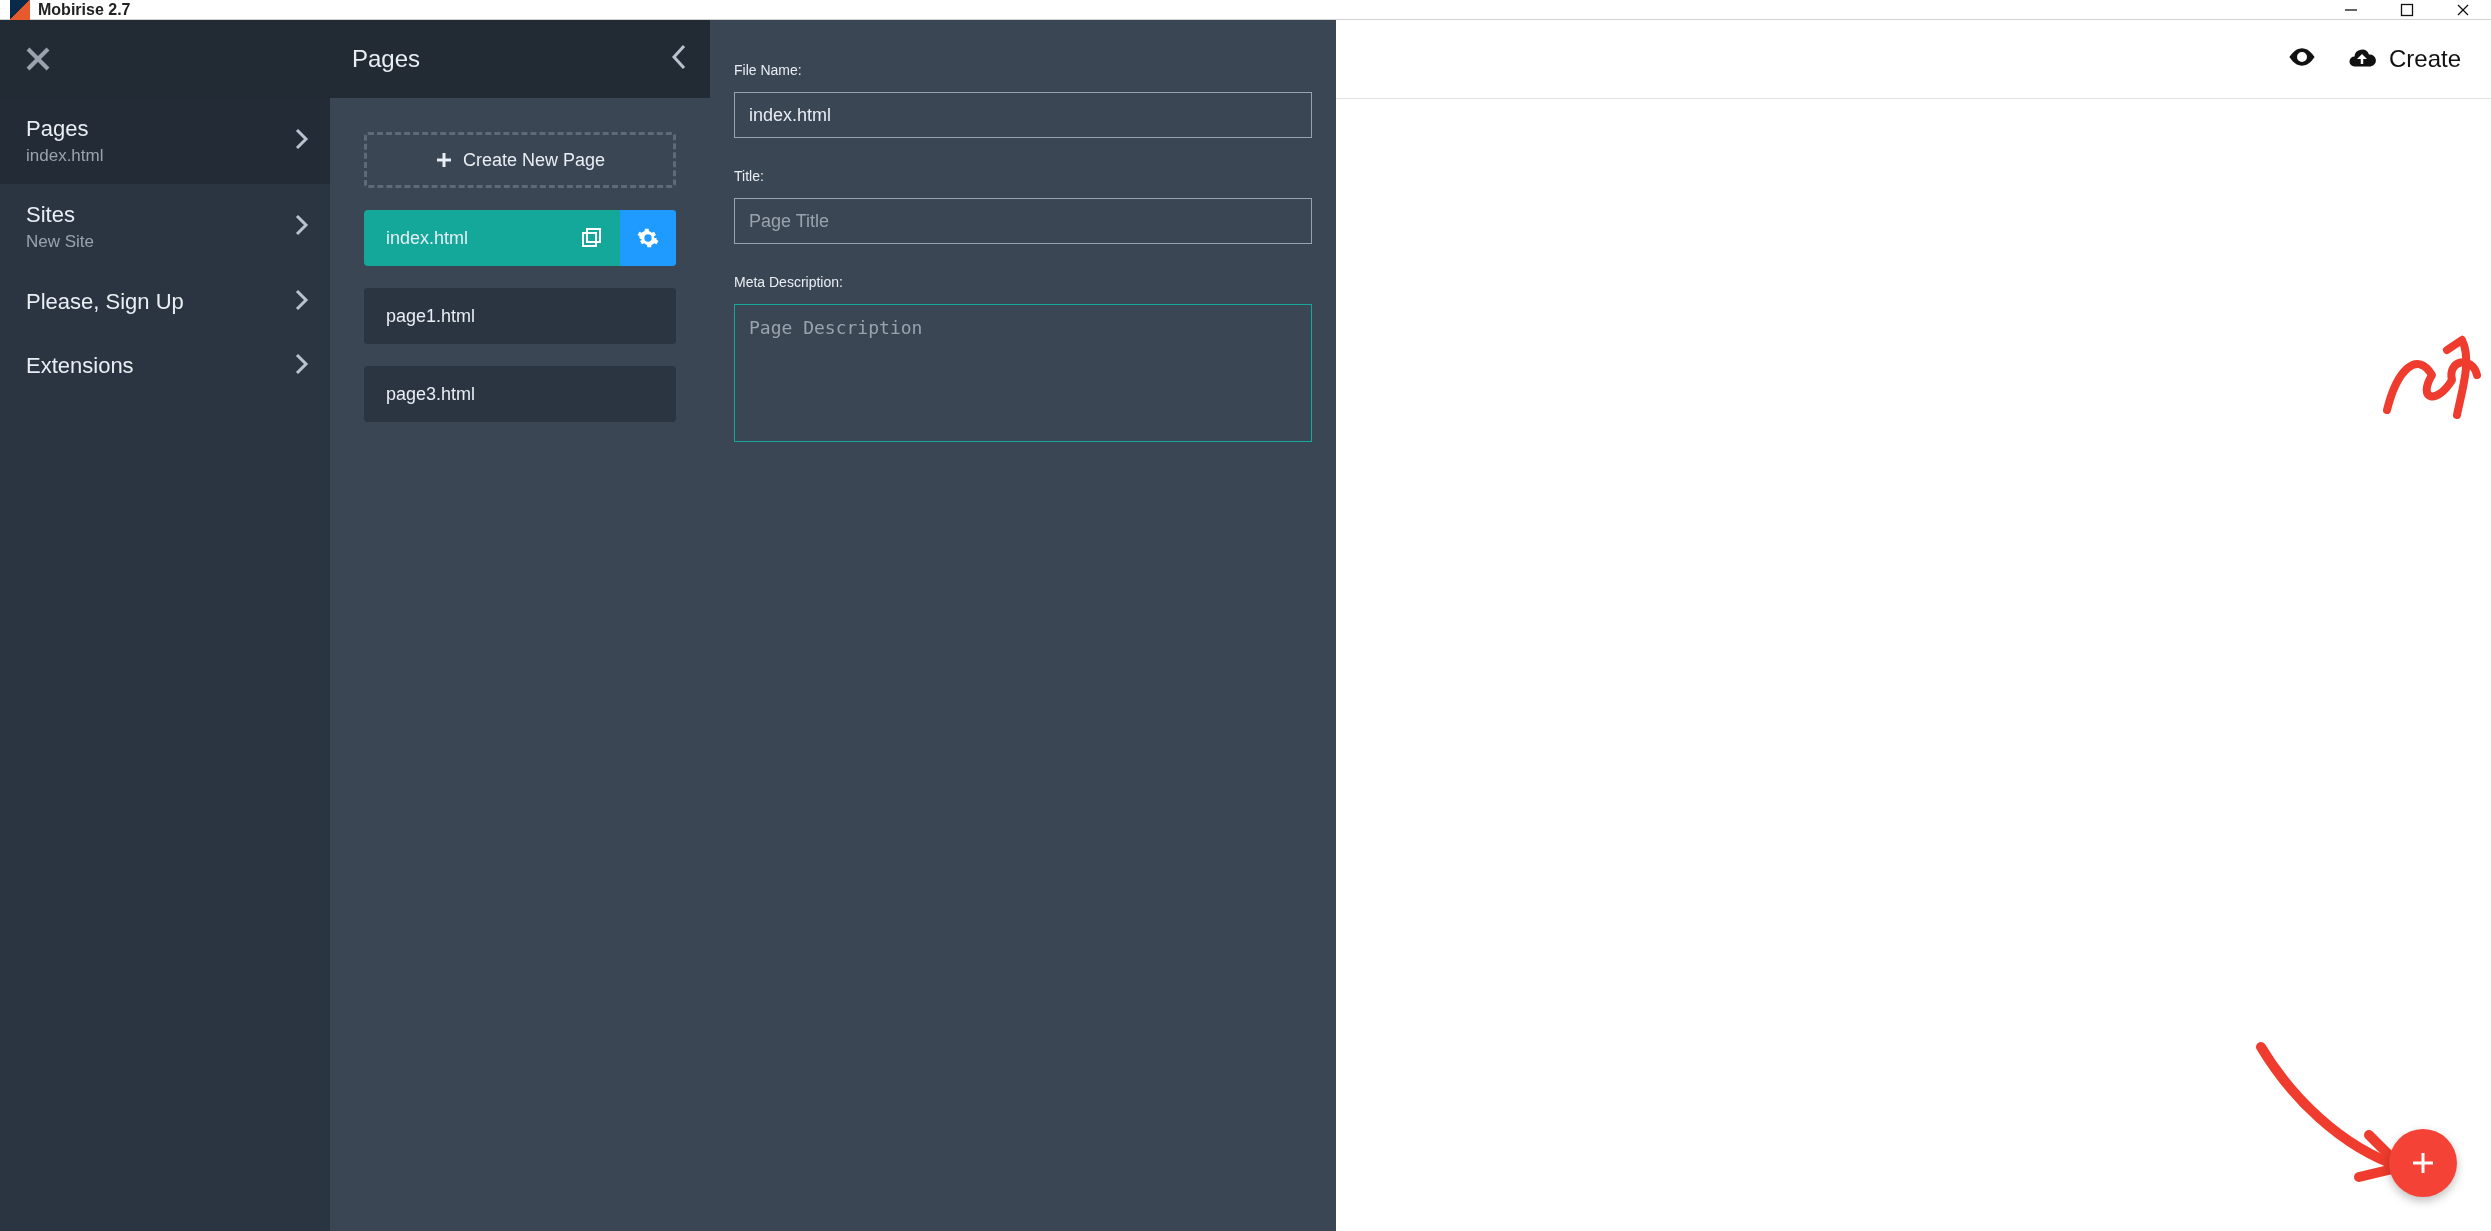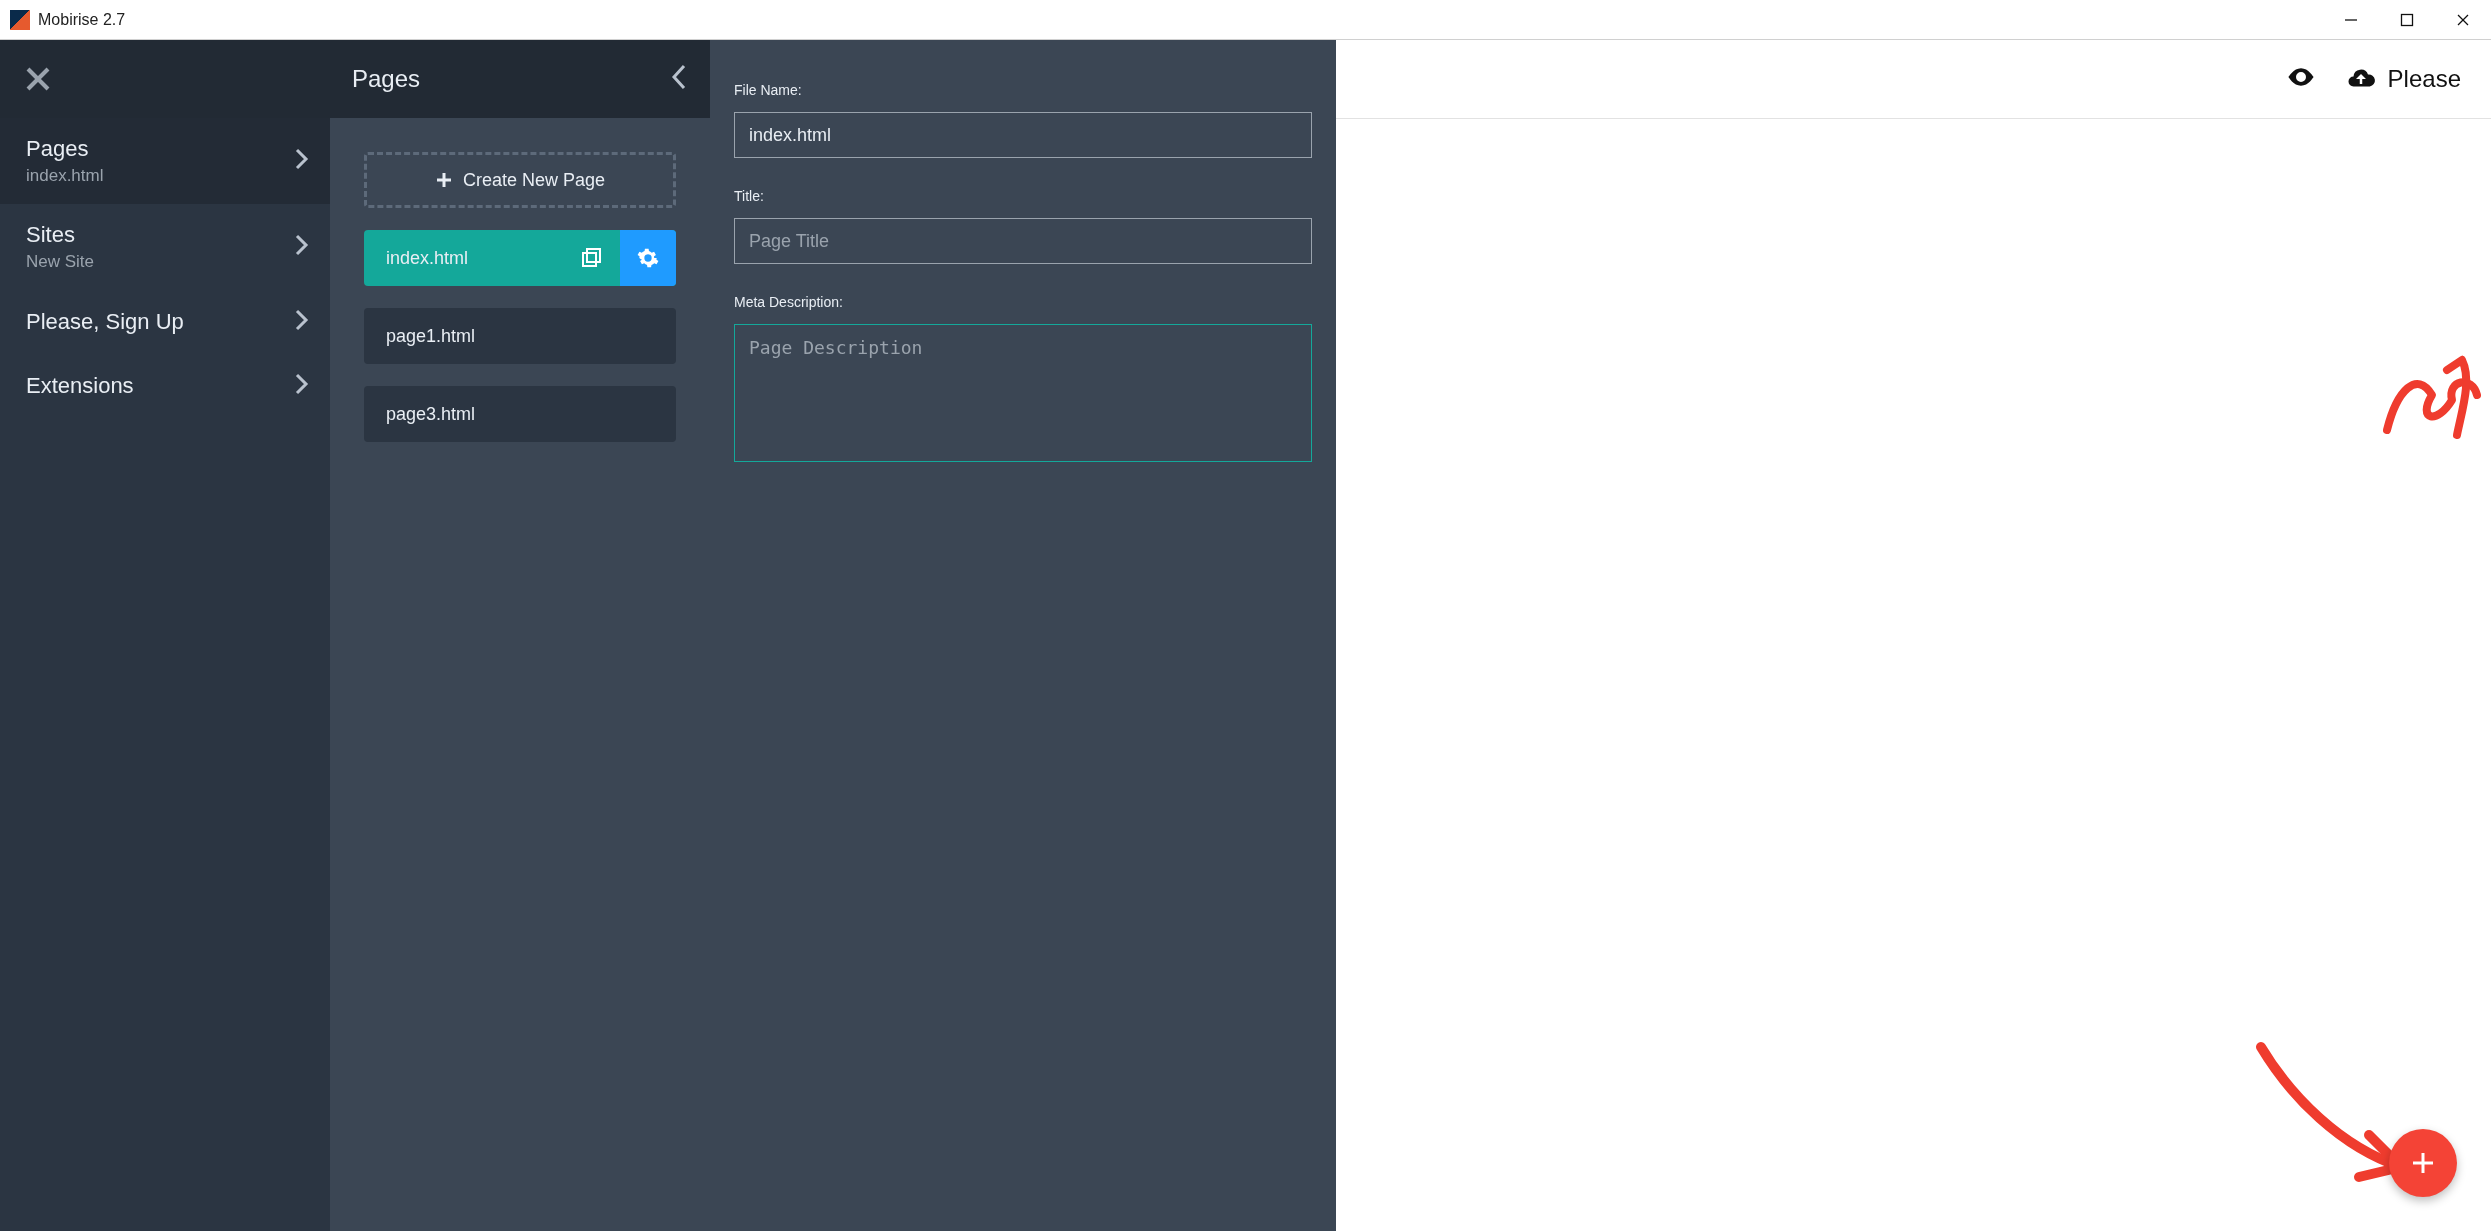--- a/index.html
+++ b/index.html
@@ -1,20 +1,20 @@
 <!DOCTYPE html>
 <html><head>
 <meta charset="utf-8">
 <style>
   * { box-sizing: border-box; margin: 0; padding: 0; }
   html, body { height: 100%; font-family: "Segoe UI", Arial, sans-serif; }
   body { display: flex; flex-direction: column; background: #fff; overflow: hidden; }
 
   
-  .titlebar { height: 40px; display: flex; align-items: center; border-bottom: 1px solid #d0d0d0; background: #fff; }
+  .titlebar { height: 20px; display: flex; align-items: center; border-bottom: 1px solid #d0d0d0; background: #fff; font-weight: bold; }
   .titlebar .app-ico { width: 20px; height: 20px; margin: 0 8px 0 10px; background: linear-gradient(135deg,#0a2a4a 0 50%,#e65a2e 50% 100%); display:inline-block; }
   .titlebar .title { font-size: 16px; color: #222; }
   .titlebar .spacer { flex: 1; }
   .win-btn { width: 56px; height: 36px; display:flex; align-items:center; justify-content:center; }
   .win-btn svg { stroke:#111; stroke-width:1.3; fill:none; }
 
   
   .workspace { position: relative; flex: 1; display: flex; }
 
   
@@ -202,21 +202,21 @@
     <div class="topbar">
       <span class="eye">
         <svg width="30" height="30" viewBox="0 0 24 24">
             <path d="M12 5C6 5 2 12 2 12s4 7 10 7 10-7 10-7-4-7-10-7zm0 11a4 4 0 1 1 0-8 4 4 0 0 1 0 8z"></path>
           </svg>
       </span>
       <span class="publish">
         <svg width="30" height="30" viewBox="0 0 24 24">
             <path d="M19 18H6a4 4 0 0 1 0-8 6 6 0 0 1 11.6-1.6A4.5 4.5 0 0 1 19 18zM12 8l-4 4h3v4h2v-4h3l-4-4z"></path>
           </svg>
-        <span>Please</span>
+        <span>Create</span>
       </span>
     </div>
     <hr class="sep">
 
     <div class="anno" style="right:-6px; top:300px;">
       <svg width="120" height="120">
         <path d="M10 90 C 20 50, 40 30, 55 55 C 40 80, 60 85, 75 60 C 70 40, 95 35, 100 55" stroke-width="8"></path>
         <path d="M70 30 L 85 20 M85 20 C 95 40, 85 70, 80 95" stroke-width="8"></path>
       </svg>
     </div>

